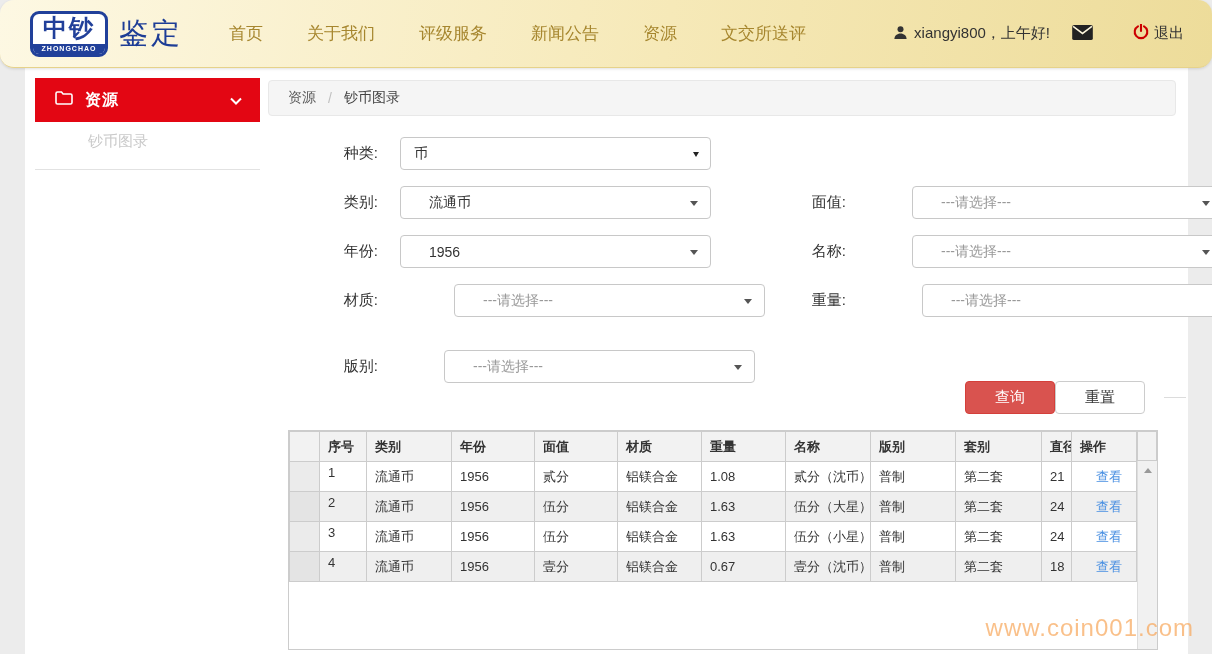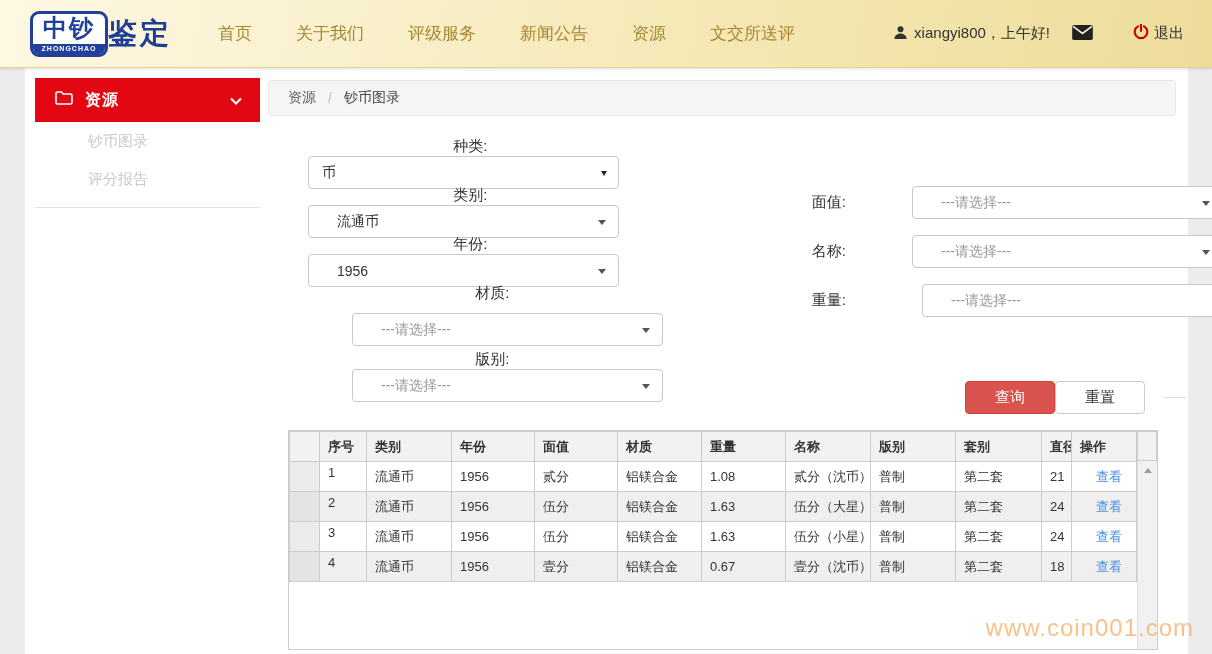--- a/index.html
+++ b/index.html
@@ -11,31 +11,31 @@
   }
 
   
   .navbar {
     height:68px; width:1212px;
     background:linear-gradient(100deg,#fdf8e3 0%,#f6e9b8 55%,#eddc9a 100%);
     border-bottom:1px solid #e6d28a;
     box-shadow:0 1px 3px rgba(0,0,0,.12);
     display:flex; align-items:center;
     padding:0 28px 0 30px;
-    position:relative; z-index:5;
+    position:relative; z-index:5;border-radius:14px;
   }
   .logo { display:flex; align-items:center; cursor:pointer; }
   .logo-box {
     width:78px; height:46px; background:#fff;
     border:3px solid #21409a; border-radius:9px;
     overflow:hidden; display:flex; flex-direction:column;
   }
   .logo-cn { flex:1; color:#21409a; font-weight:bold; font-size:24px; letter-spacing:2px; text-align:center; line-height:28px; }
   .logo-en { background:#21409a; color:#fff; font-size:7px; font-weight:bold; letter-spacing:1px; text-align:center; line-height:10px; }
-  .logo-jd { color:#1d3d96; font-size:29px; font-weight:bold; margin-left:0; letter-spacing:3px;text-align:center; }
+  .logo-jd { color:#1d3d96; font-size:29px; font-weight:normal; margin-left:11px; letter-spacing:3px;text-align:center; }
 
   .nav-links { display:flex; gap:44px; margin-left:46px; }
   .nav-link { color:#a6862e; font-size:17px; cursor:pointer; white-space:nowrap; }
 
   .header-right { margin-left:auto; display:flex; align-items:flex-end; color:#333; font-size:15px; }
   .user-chunk { display:flex; align-items:center; gap:6px; cursor:pointer; }
   .mail-chunk { margin-left:22px; cursor:pointer; display:flex; align-items:center; }
   .logout-chunk { margin-left:40px; display:flex; align-items:center; gap:5px; cursor:pointer; }
 
   
@@ -80,21 +80,21 @@
   .selectbox.native { padding-left:13px; }
   .selectbox.ph { color:#999;margin-left:44px; }
   .caret {
     position:absolute; right:12px; top:50%; margin-top:-2px;
     width:0; height:0;
     border-left:4px solid transparent; border-right:4px solid transparent;
     border-top:5px solid #555;
   }
   .caret.nat { border-top-color:#222; border-left-width:3.5px; border-right-width:3.5px; right:11px; }
 
-  .cl { left:40px;flex-direction:column; }
+  .cl { left:40px; }
   .cr { left:508px; }
   .r0 { top:57px; } .r1 { top:106px; } .r2 { top:155px; } .r3 { top:204px;gap:10px; } .r4 { top:270px; }
 
   
   .btn-row { position:absolute; top:301px; right:31px; display:flex; gap:0; }
   .btn { width:90px; height:33px; border-radius:4px; font-size:15px; display:flex; align-items:center; justify-content:center; cursor:pointer; }
   .btn-primary { background:#d9534f; border:1px solid #d43f3a; color:#fff; }
   .btn-default { background:#fff; border:1px solid #ccc; color:#333; }
   .dash { position:absolute; left:896px; top:317px; width:22px; border-top:1px solid #dcdcdc; }
 
@@ -194,21 +194,20 @@
           </svg>
       </span>
       <span class="sec-label">资源</span>
       <span class="chev">
         <svg width="12" height="8" viewBox="0 0 12 8">
             <polyline points="1,1.5 6,6.5 11,1.5" fill="none" stroke="#fff" stroke-width="2"></polyline>
           </svg>
       </span>
     </div>
     <div class="sidebar-item">钞币图录</div>
-    <div class="sidebar-item">评分报告</div>
     <div class="sidebar-divider"></div>
   </div>
 
   <div class="main">
 
     <div class="breadcrumb">
       <span>资源</span>
       <span class="sep">/</span>
       <span class="cur">钞币图录</span>
     </div>

